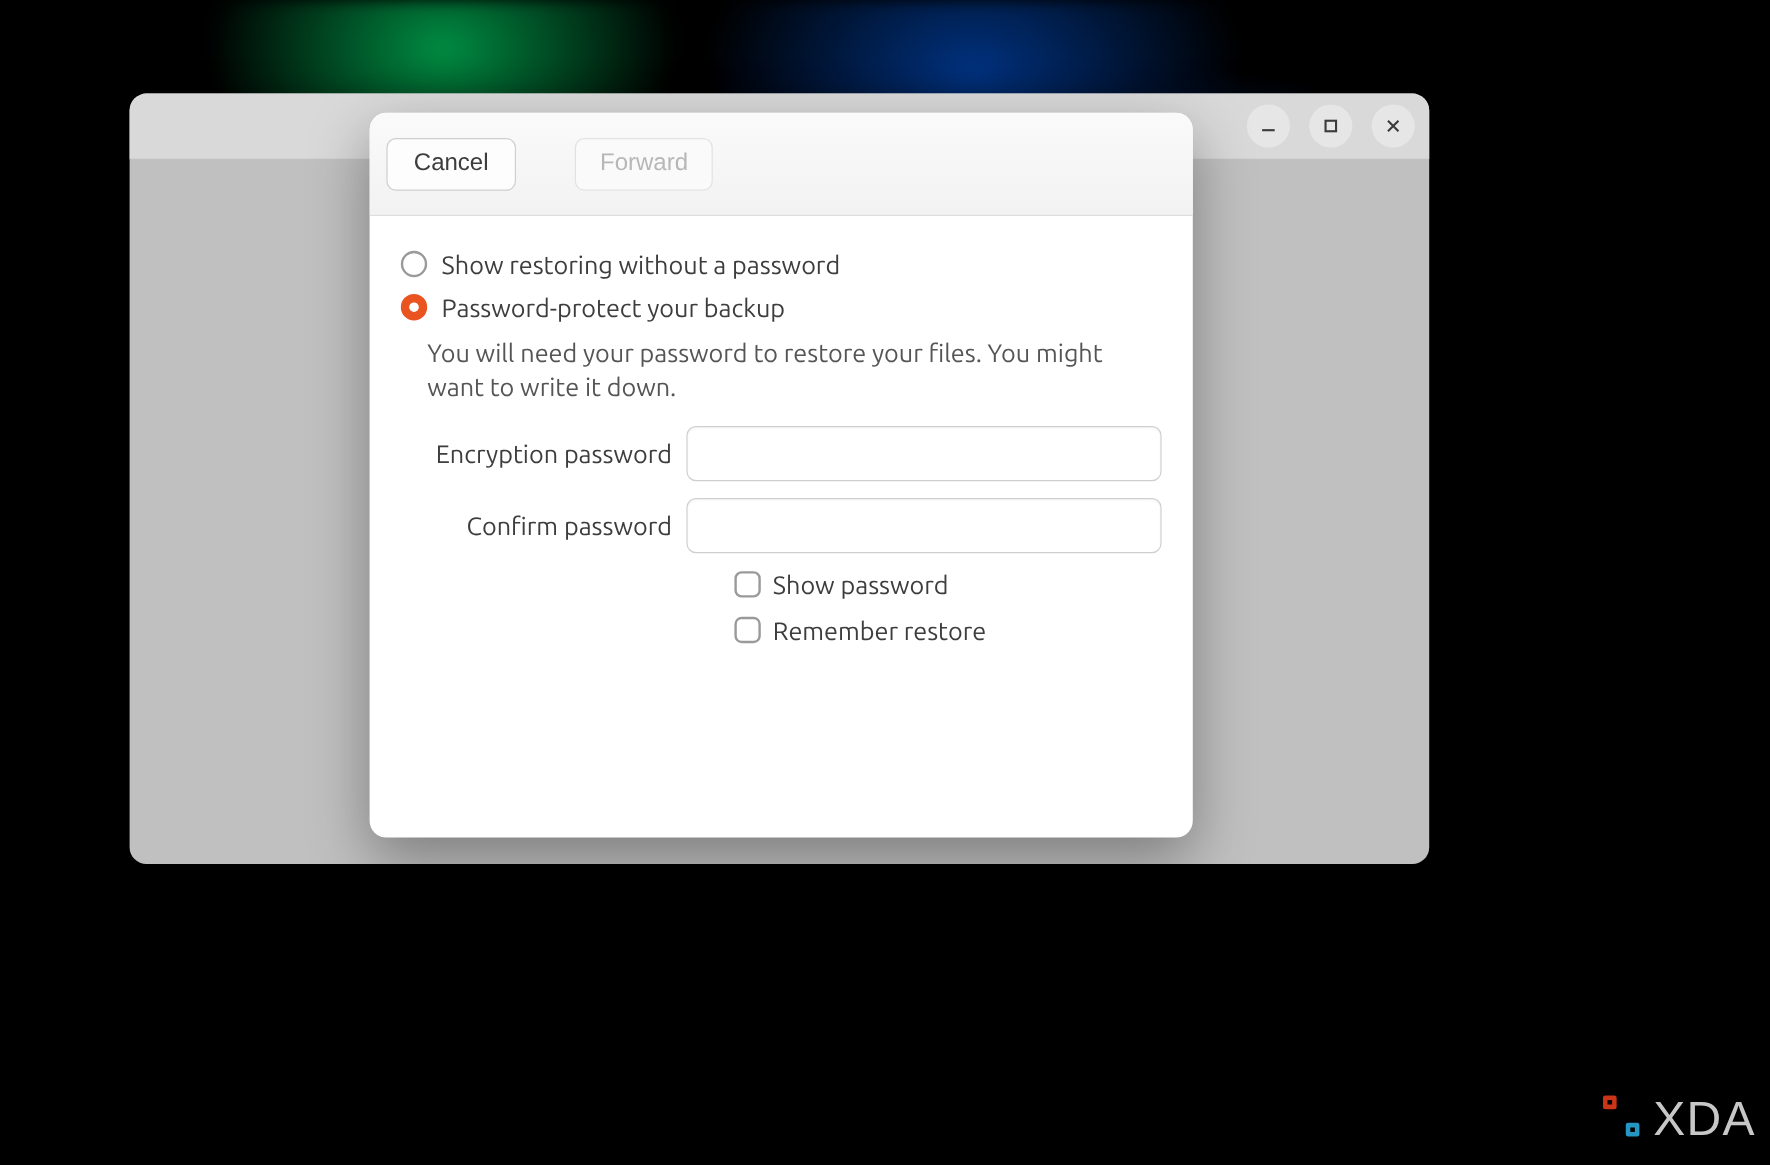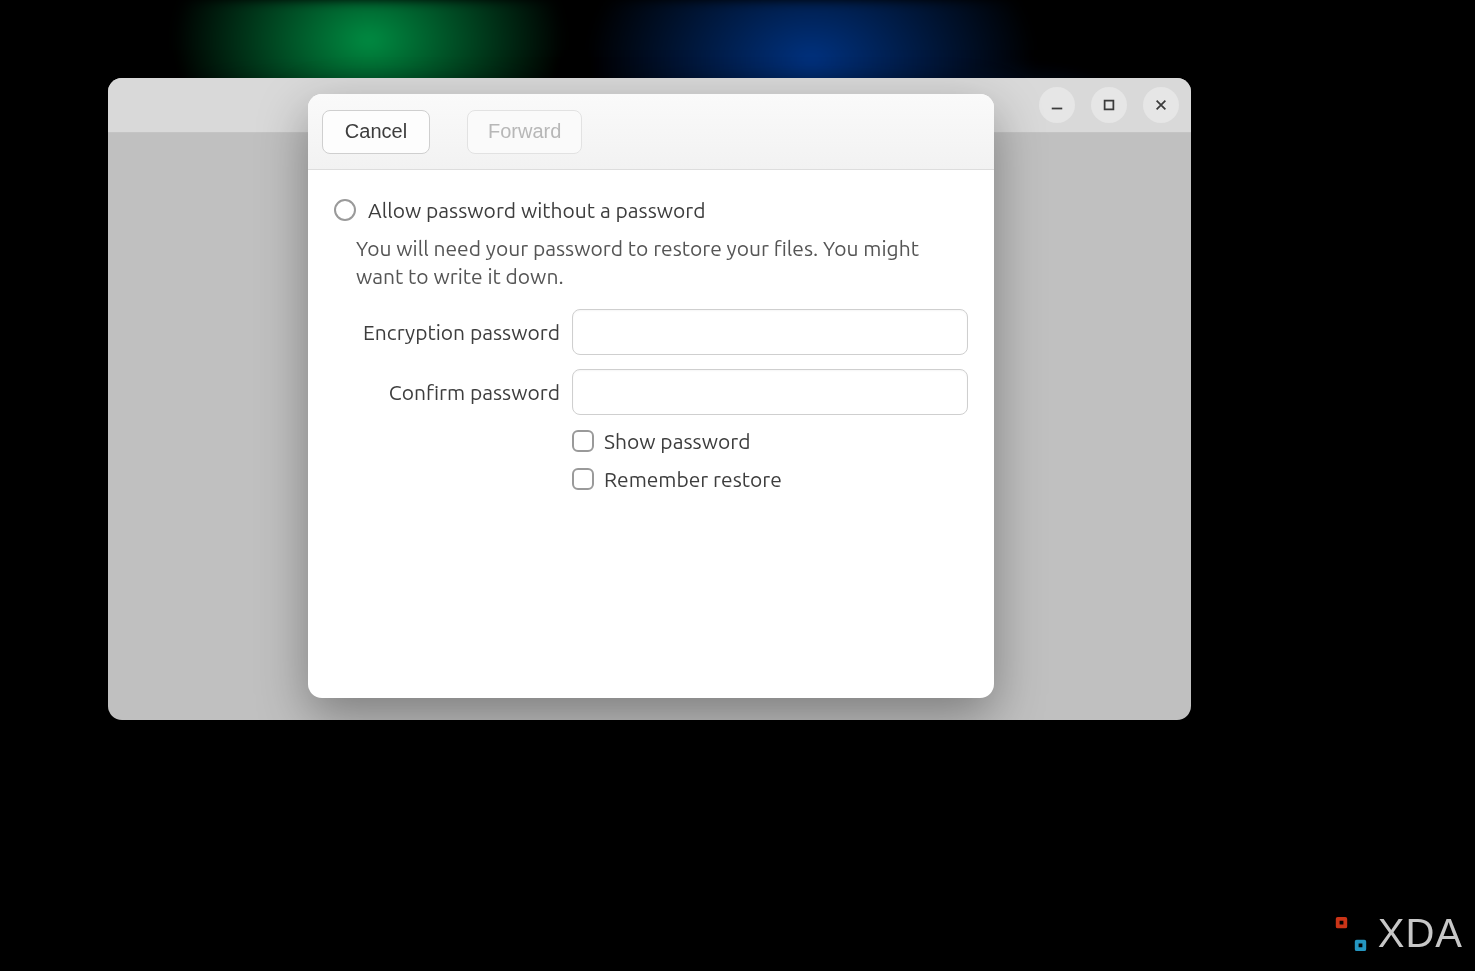--- a/index.html
+++ b/index.html
@@ -68,26 +68,27 @@
     width: 686px;
     height: 604px;
     background: #fff;
     border-radius: 14px;
     box-shadow: 0 18px 50px rgba(0,0,0,0.35);
     display: flex;
     flex-direction: column;
     overflow: hidden;
   }
   .dialog-headerbar {
-    height: 76px;
+    height: 86px;
     background: linear-gradient(#fafafa, #f2f2f2);
     border-bottom: 1px solid #ddd;
     display: flex;
     align-items: center;
     padding: 0 14px;
+    gap: 12px;
   }
   .hb-title {
     flex: 1;
     text-align: center;
     font-size: 21px;
     font-weight: 700;
     color: #3a3a3a;
   }
   .hb-btn {
     height: 44px;
@@ -169,36 +170,36 @@
     padding: 0 12px;
     width: 100%;
     box-shadow: inset 0 1px 2px rgba(0,0,0,0.04);
   }
 
   .check-row {
     display: flex;
     align-items: center;
     gap: 10px;
     cursor: pointer;
+    margin-left: 40px;
   }
   .checkbox {
     width: 22px; height: 22px;
     border: 2px solid #9a9a9a;
     border-radius: 6px;
     background: #fff;
     flex-shrink: 0;
   }
 
   
   .watermark {
     position: absolute;
     right: 12px;
     bottom: 15px;
     display: flex;
-    align-items: center;
     gap: 8px;
     color: #ddd;
     font-family: "Segoe UI", sans-serif;
     font-size: 40px;
     font-weight: 300;
     letter-spacing: 1px;
     opacity: 0.9;
   }
   .watermark svg { width: 38px; height: 38px; }
 </style>
@@ -231,23 +232,27 @@
 <div class="dialog">
   <div class="dialog-headerbar">
     <button class="hb-btn">Cancel</button>
     <button class="hb-btn disabled">Forward</button>
   </div>
 
   <div class="dialog-body">
 
     <div class="radio-row">
       <span class="radio"></span>
-      <span>Allow password without a password</span>
+      <span>Show restoring without a password</span>
     </div>
 
+    <div class="radio-row">
+      <span class="radio selected"></span>
+      <span>Password-protect your backup</span>
+    </div>
 
     <div class="hint">You will need your password to restore your files. You might want to write it down.</div>
 
     <div class="form-grid">
       <div class="field-label">Encryption password</div>
       <input type="password" class="text-input" value="" style="">
 
       <div class="field-label">Confirm password</div>
       <input type="password" class="text-input" value="" style="">
 

